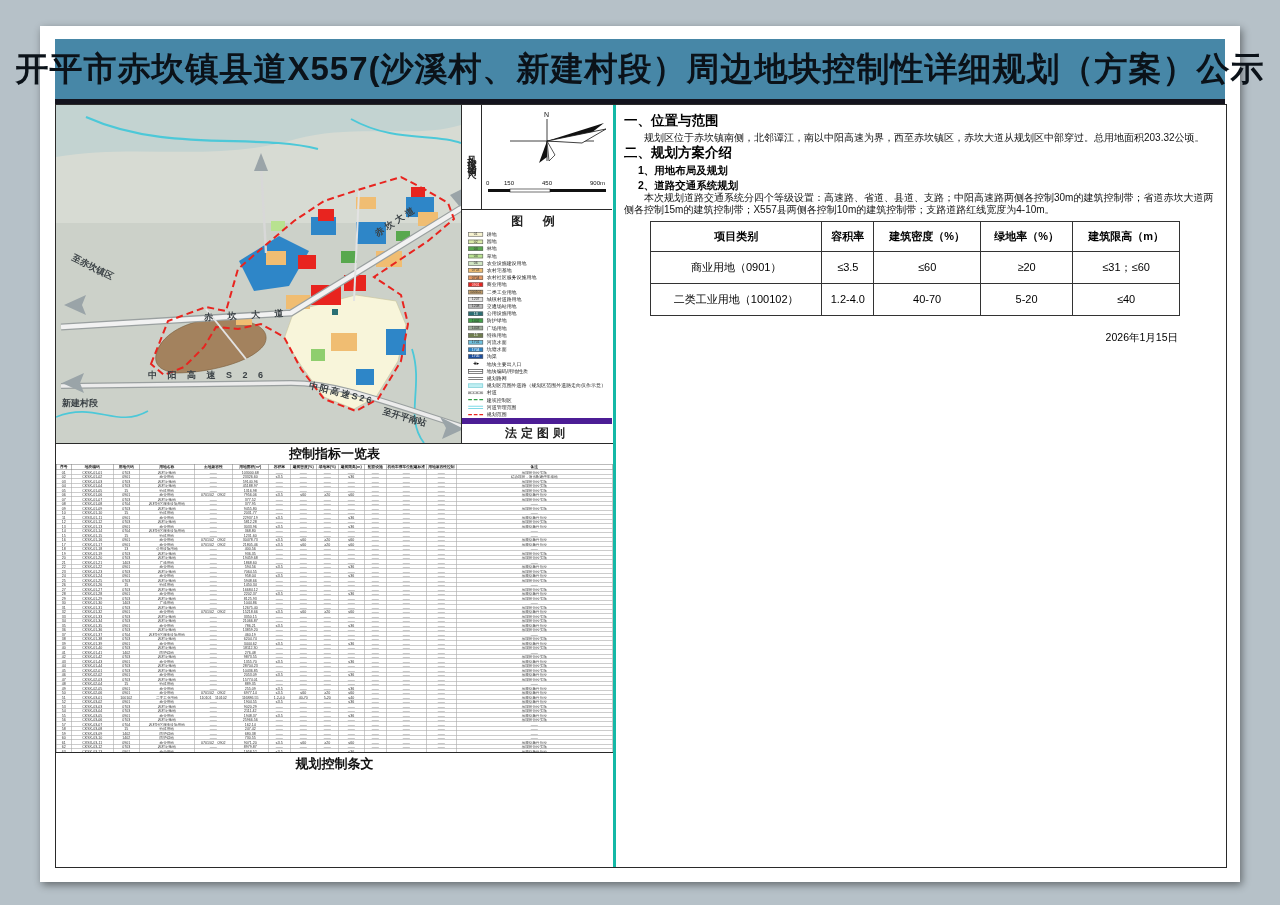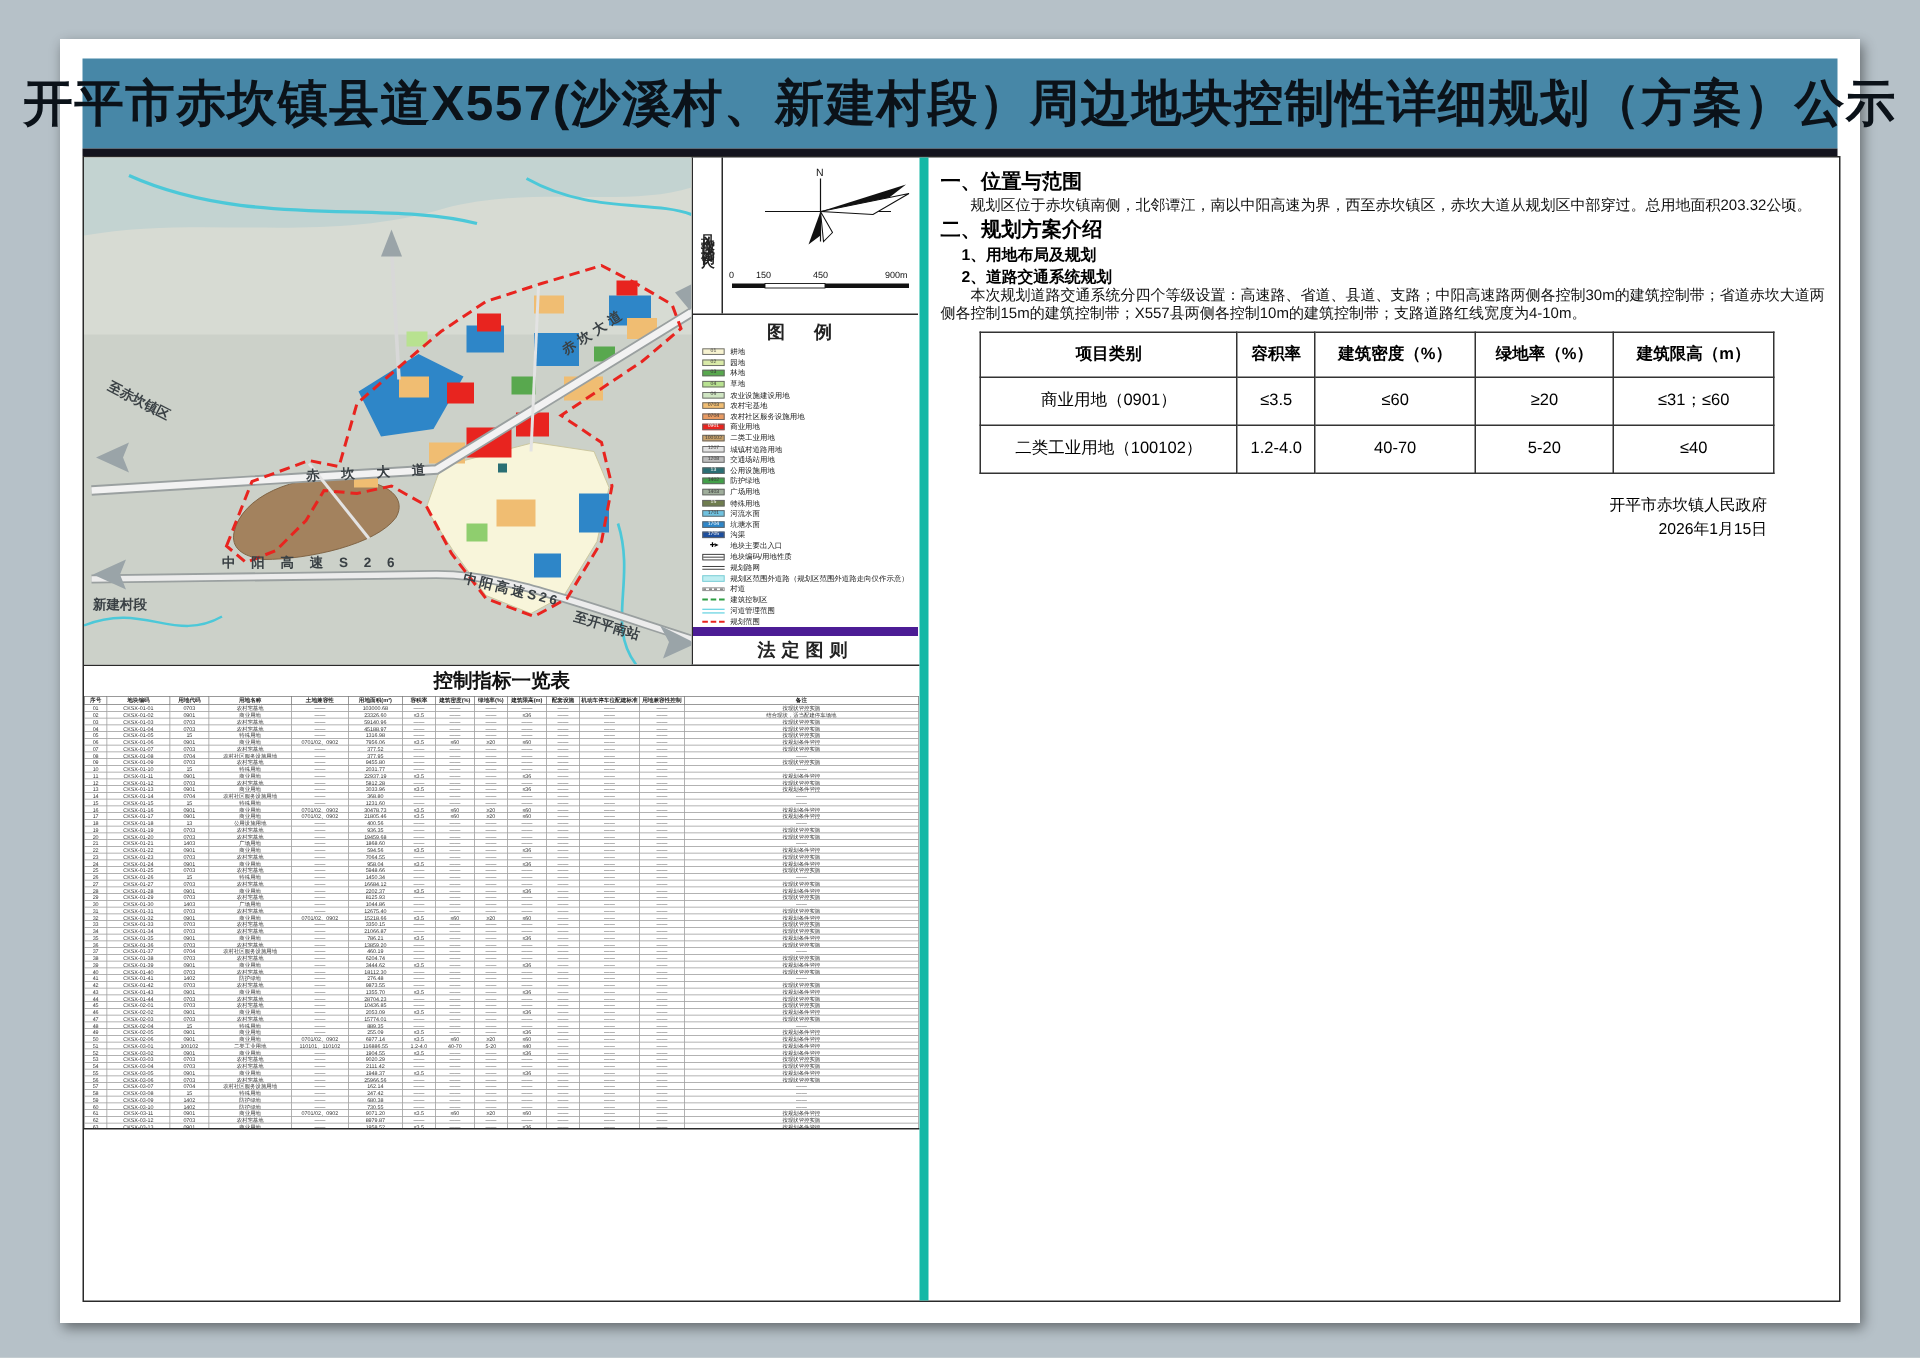--- a/index.html
+++ b/index.html
@@ -5,21 +5,21 @@
   html,body{margin:0;padding:0;background:#b6c1c8;font-family:"Liberation Sans","DejaVu Sans",sans-serif;}
   .canvas{position:relative;width:1280px;height:905px;background:#b6c1c8;overflow:hidden;}
   .sheet{position:absolute;left:40px;top:26px;width:1200px;height:856px;background:#fff;box-shadow:2px 3px 8px rgba(0,0,0,.45);}
   
   .title-band{position:absolute;left:15px;top:13px;width:1170px;height:60px;background:#4787a7;display:flex;align-items:center;justify-content:center;}
   .title-band h1{margin:0;font-size:33px;font-weight:bold;color:#0b1219;letter-spacing:1px;white-space:nowrap;}
   .title-underline{position:absolute;left:15px;top:73px;width:1170px;height:5px;background:#14141e;}
   
   .content{position:absolute;left:15px;top:78px;width:1170px;height:762px;border:1px solid #2a2a2a;display:flex;}
   .left-col{width:557px;height:100%;display:flex;flex-direction:column;}
-  .right-col{width:636px;height:100%;border-left:6px solid #14b8a6;padding:6px 8px 0 8px;box-sizing:border-box;font-size:10px;line-height:1.17;color:#111;}
+  .right-col{width:636px;height:100%;border-left:3px solid #14b8a6;padding:6px 8px 0 8px;box-sizing:border-box;font-size:10px;line-height:1.17;color:#111;}
   
   .map-row{height:338px;display:flex;border-bottom:1px solid #2a2a2a;}
   .map-panel{position:relative;width:405px;height:338px;background:#ccd1c9;overflow:hidden;}
   .map-label{position:absolute;font-size:9px;color:#3a4145;white-space:nowrap;font-weight:bold;}
   .side-panel{width:151px;border-left:1px solid #2a2a2a;display:flex;flex-direction:column;box-sizing:border-box;}
   .rose-box{height:104px;border-bottom:1px solid #2a2a2a;display:flex;}
   .rose-label{width:20px;border-right:1px solid #2a2a2a;display:flex;align-items:center;justify-content:center;}
   .rose-label span{writing-mode:vertical-rl;font-size:9px;font-weight:bold;letter-spacing:3px;color:#222;}
   .rose-area{flex:1;position:relative;}
   .legend-box{height:208px;border-bottom:6px solid #4c1d95;overflow:hidden;}
@@ -1368,20 +1368,37 @@
                       <td>——</td>
                       <td>——</td>
                       <td>按规划条件管控</td>
                     </tr>
                   </tbody>
               </table>
             </div>
           </div>
         </div>
 
+        <div class="prov-section">
+          <div class="prov-title">规划控制条文</div>
+          <div class="prov-scale">
+
+          <p></p>
+              <p></p>
+              <p></p>
+              <p></p>
+              <p></p>
+              <p></p>
+              <p></p>
+              <p></p>
+              <p></p>
+              <p></p>
+              <p></p>
+            </div>
+        </div>
       </div>
 
       <div class="right-col">
         <div class="h-main">一、位置与范围</div>
         <p class="para">规划区位于赤坎镇南侧，北邻谭江，南以中阳高速为界，西至赤坎镇区，赤坎大道从规划区中部穿过。总用地面积203.32公顷。</p>
         <div class="h-main">二、规划方案介绍</div>
         <div class="h-sub">1、用地布局及规划</div>
         <div>
 
         <p class="para"></p>
@@ -1443,20 +1460,19 @@
             <p></p>
             <p></p>
             <p></p>
             <p></p>
             <p></p>
             <p></p>
             <p></p>
           </div>
 
         <div class="signature">
-          <div>开平市赤坎镇人民政府</div>
           <div>2026年1月15日</div>
         </div>
       </div>
 
     </div>
   </div>
 </div>
 
 </body></html>

